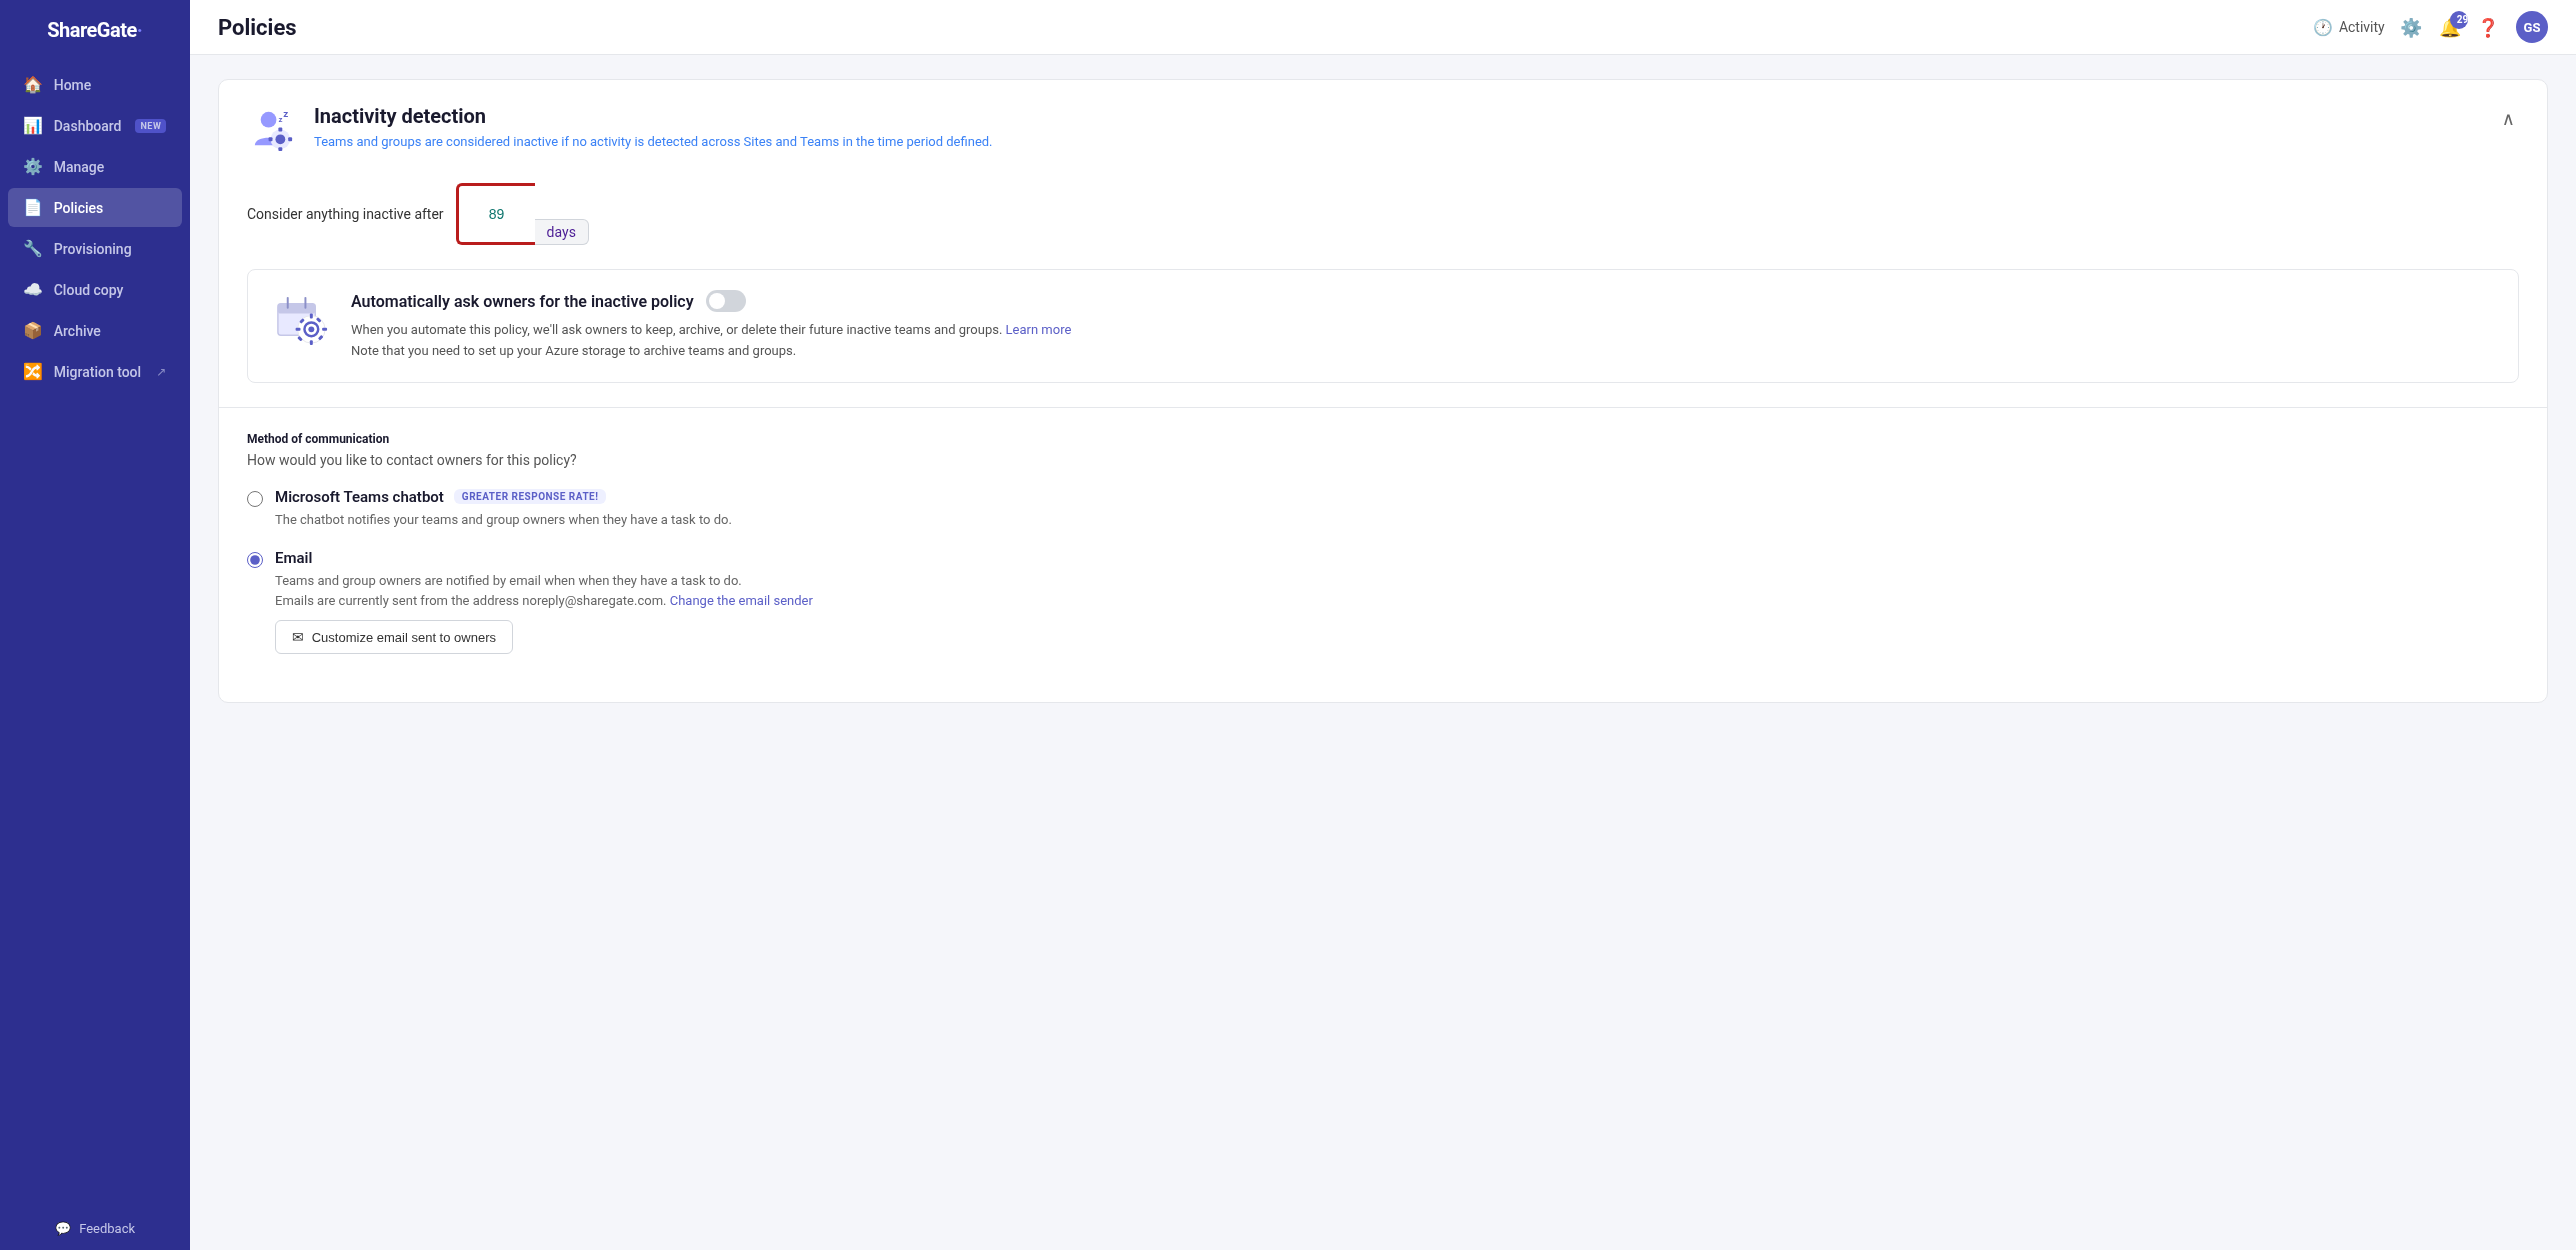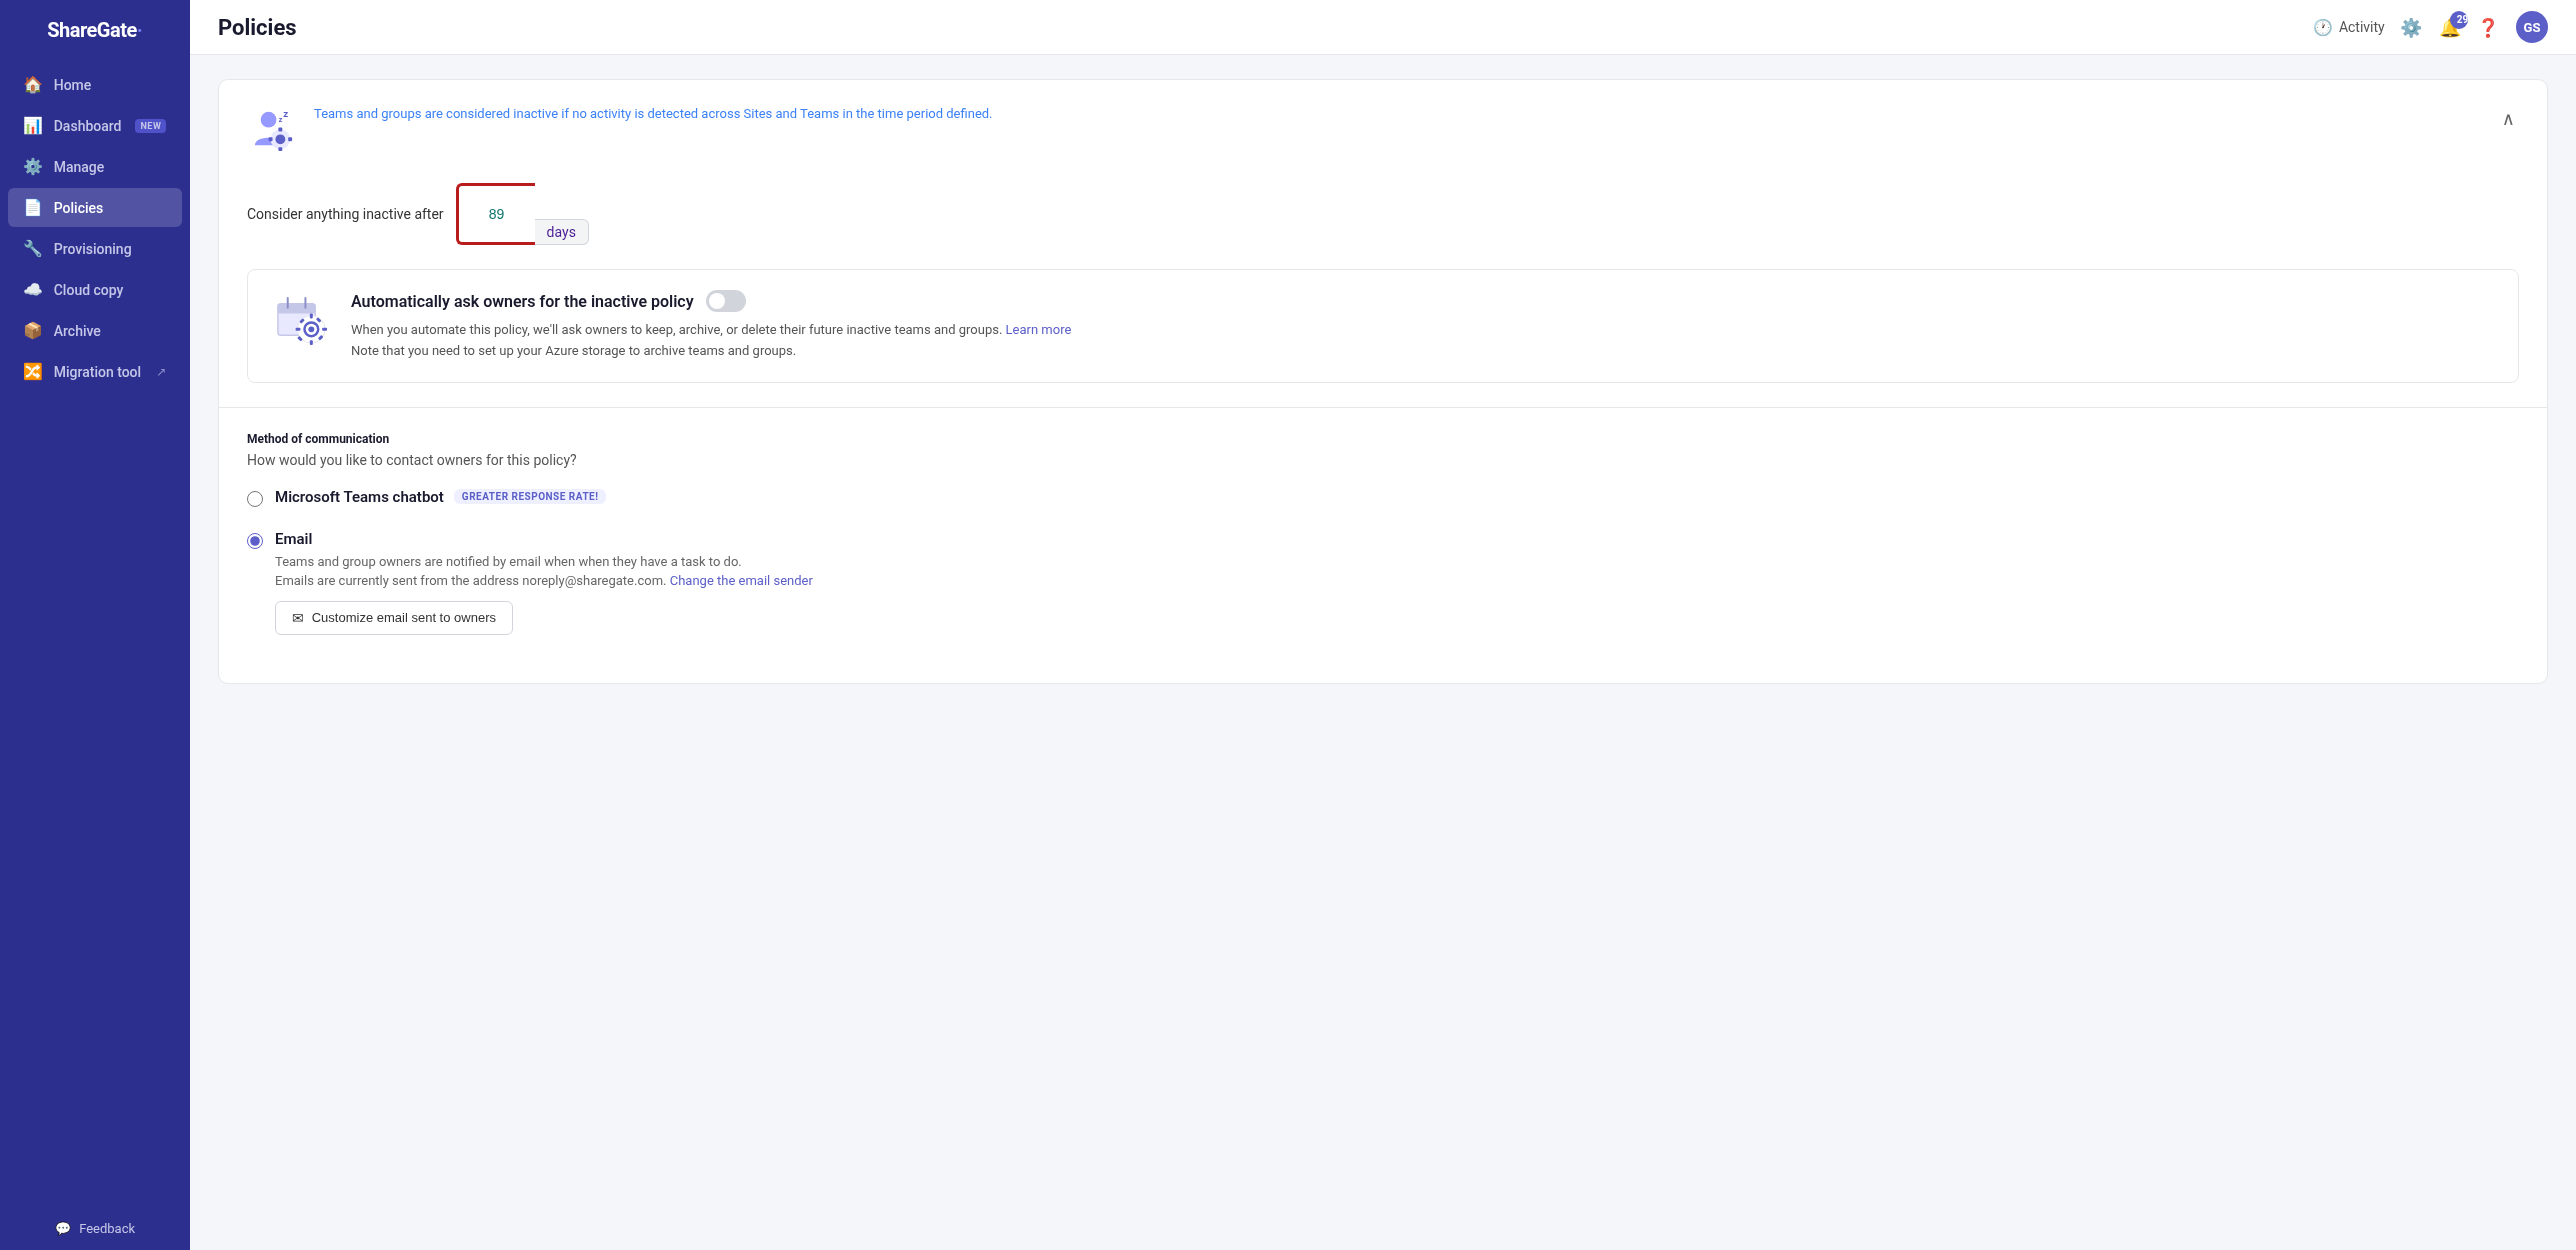--- a/index.html
+++ b/index.html
@@ -472,20 +472,21 @@
 
               <circle cx="34" cy="36" r="10" fill="#e8e9ff"></circle>
               <circle cx="34" cy="36" r="5" fill="#5b5fc7"></circle>
               <rect x="32" y="24" width="4" height="4" rx="1" fill="#5b5fc7"></rect>
               <rect x="32" y="44" width="4" height="4" rx="1" fill="#5b5fc7"></rect>
               <rect x="22" y="34" width="4" height="4" rx="1" fill="#5b5fc7"></rect>
               <rect x="42" y="34" width="4" height="4" rx="1" fill="#5b5fc7"></rect>
             </svg>
           </div>
           <div>
+            <div class="section-title">Inactivity detection</div>
             <div class="section-subtitle">Teams and groups are considered inactive if no activity is detected across Sites and Teams in the time period defined.</div>
           </div>
         </div>
         <button class="collapse-btn">∧</button>
       </div>
 
       <div class="inactive-row">
         <span class="inactive-label">Consider anything inactive after</span>
         <div class="days-wrapper">
           <input type="text" class="inactive-input days-input" value="89" style="">
@@ -538,20 +539,21 @@
         <div class="section-heading">Method of communication</div>
         <div class="section-desc">How would you like to contact owners for this policy?</div>
 
         <div class="radio-option">
           <input type="radio" name="comm-method" class="radio-input" style="">
           <div class="radio-content">
             <div class="radio-title-row">
               <span class="radio-title">Microsoft Teams chatbot</span>
               <span class="badge-rate">GREATER RESPONSE RATE!</span>
             </div>
+            <div class="radio-desc">The chatbot notifies your teams and group owners when they have a task to do.</div>
           </div>
         </div>
 
         <div class="radio-option">
           <input type="radio" name="comm-method" class="radio-input" checked="" style="">
           <div class="radio-content">
             <div class="radio-title-row">
               <span class="radio-title">Email</span>
             </div>
             <div class="radio-desc">

